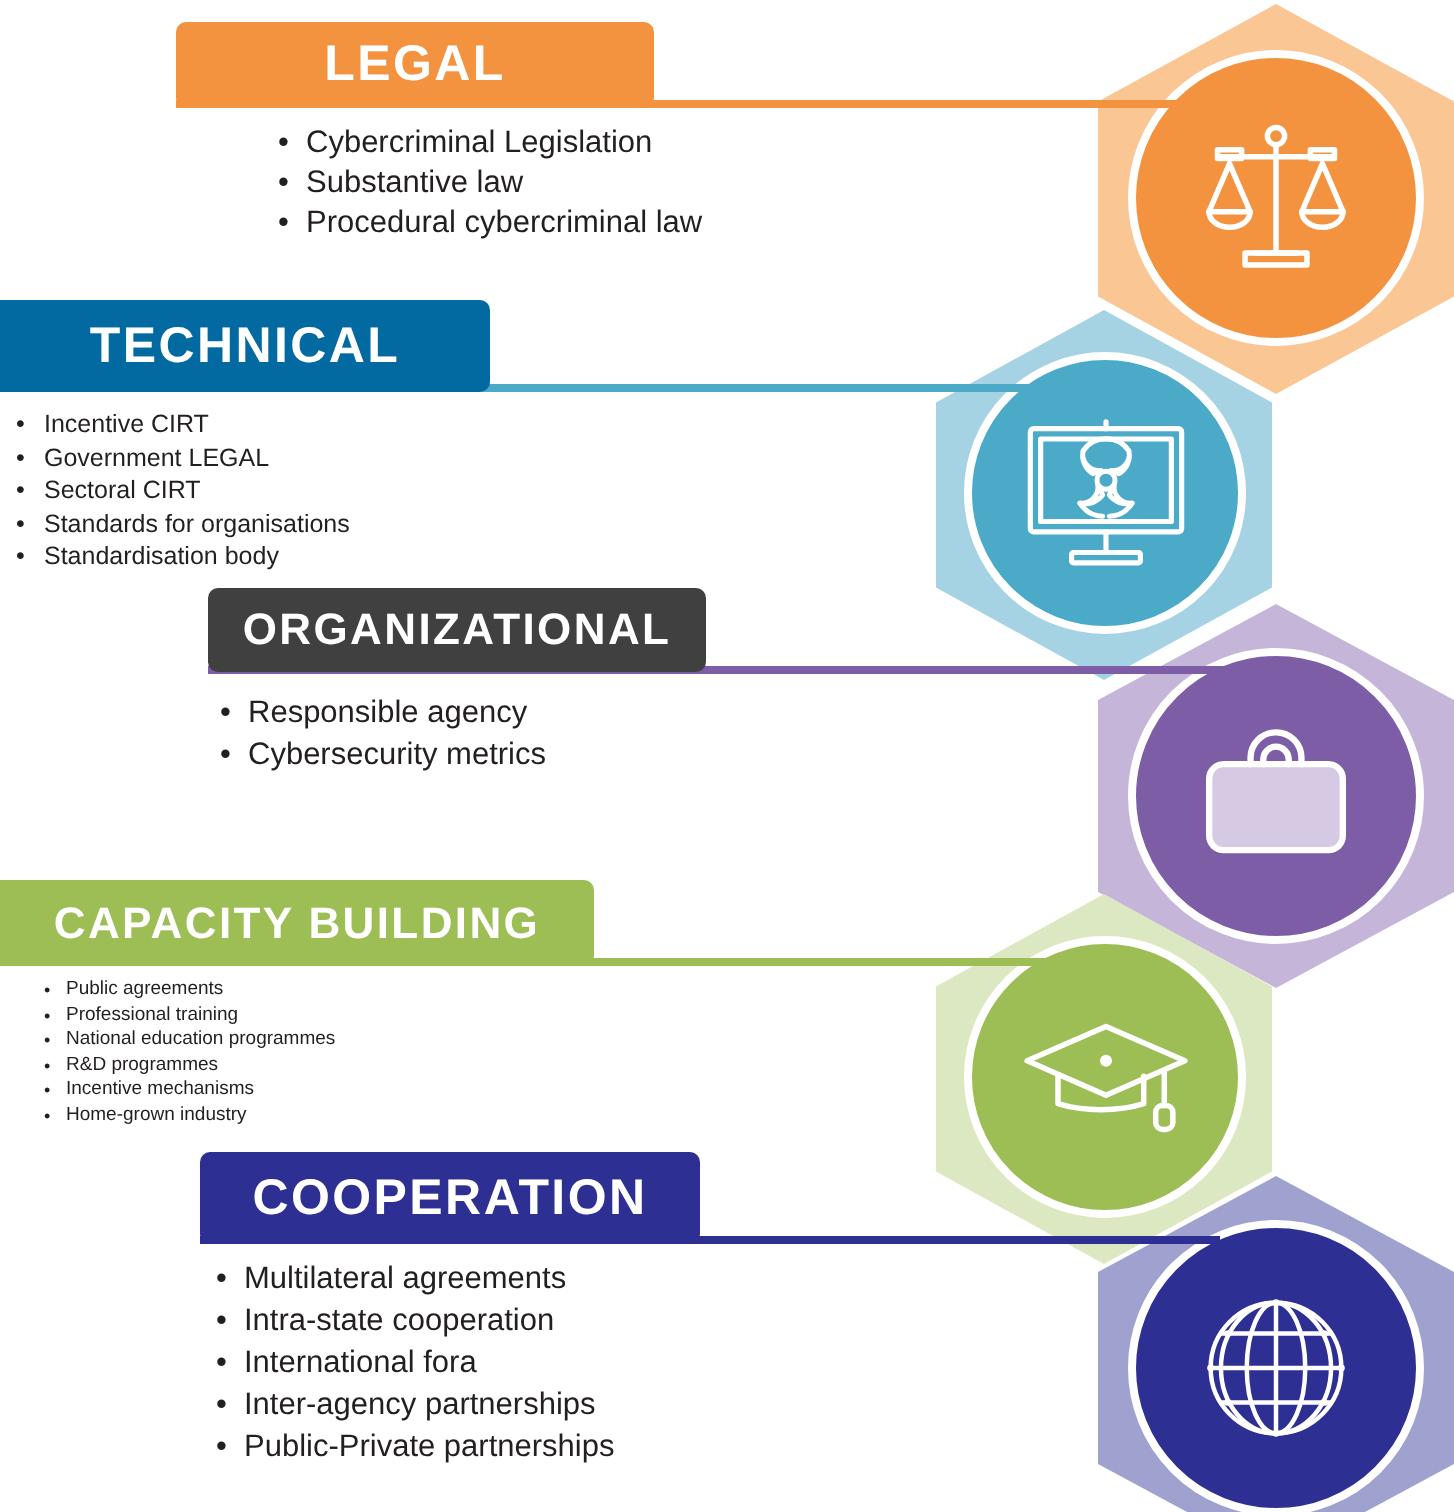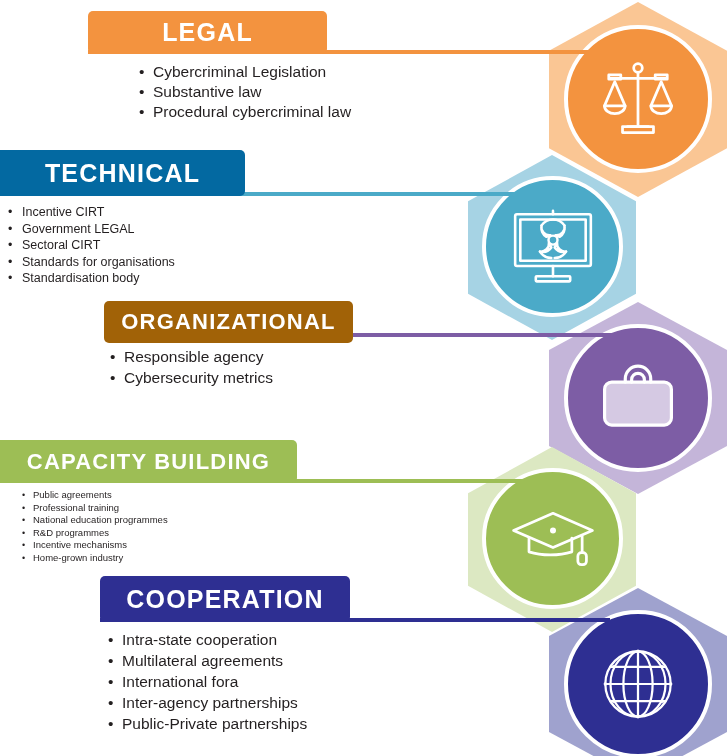--- a/index.html
+++ b/index.html
@@ -161,21 +161,21 @@
   <div class="connector" style="left: 100px; top: 618px; width: 510px; height: 4px; background: rgb(46, 47, 146);"></div>
 
   <div class="banner" style="left: 88px; top: 11px; width: 239px; height: 43px; font-size: 25px; background: rgb(243, 147, 63);">
     <span class="banner-label">LEGAL</span>
   </div>
 
   <div class="banner left-flush" style="left: 0px; top: 150px; width: 245px; height: 46px; font-size: 25px; background: #0369a1;">
     <span class="banner-label">TECHNICAL</span>
   </div>
 
-  <div class="banner" style="left: 104px; top: 301px; width: 249px; height: 42px; font-size: 22px; background: #a16207;">
+  <div class="banner" style="left: 104px; top: 294px; width: 249px; height: 42px; font-size: 22px; background: #404040;">
     <span class="banner-label">ORGANIZATIONAL</span>
   </div>
 
   <div class="banner left-flush" style="left: 0px; top: 440px; width: 297px; height: 43px; font-size: 22px; background: rgb(157, 190, 85);">
     <span class="banner-label">CAPACITY BUILDING</span>
   </div>
 
   <div class="banner" style="left: 100px; top: 576px; width: 250px; height: 46px; font-size: 25px; background: rgb(46, 47, 146);">
     <span class="banner-label">COOPERATION</span>
   </div>
@@ -202,20 +202,20 @@
   <ul class="bullets small" style="left:33px; top:489px; font-size:9.5px; line-height:12.5px;">
     <li>Public agreements</li>
     <li>Professional training</li>
     <li>National education programmes</li>
     <li>R&amp;D programmes</li>
     <li>Incentive mechanisms</li>
     <li>Home-grown industry</li>
   </ul>
 
   <ul class="bullets" style="left:122px; top:629px; font-size:15.5px; line-height:21px;">
+    <li>Multilateral agreements</li>
     <li>Intra-state cooperation</li>
-    <li>Multilateral agreements</li>
     <li>International fora</li>
     <li>Inter-agency partnerships</li>
     <li>Public-Private partnerships</li>
   </ul>
 
 </div>
 
 </body></html>

